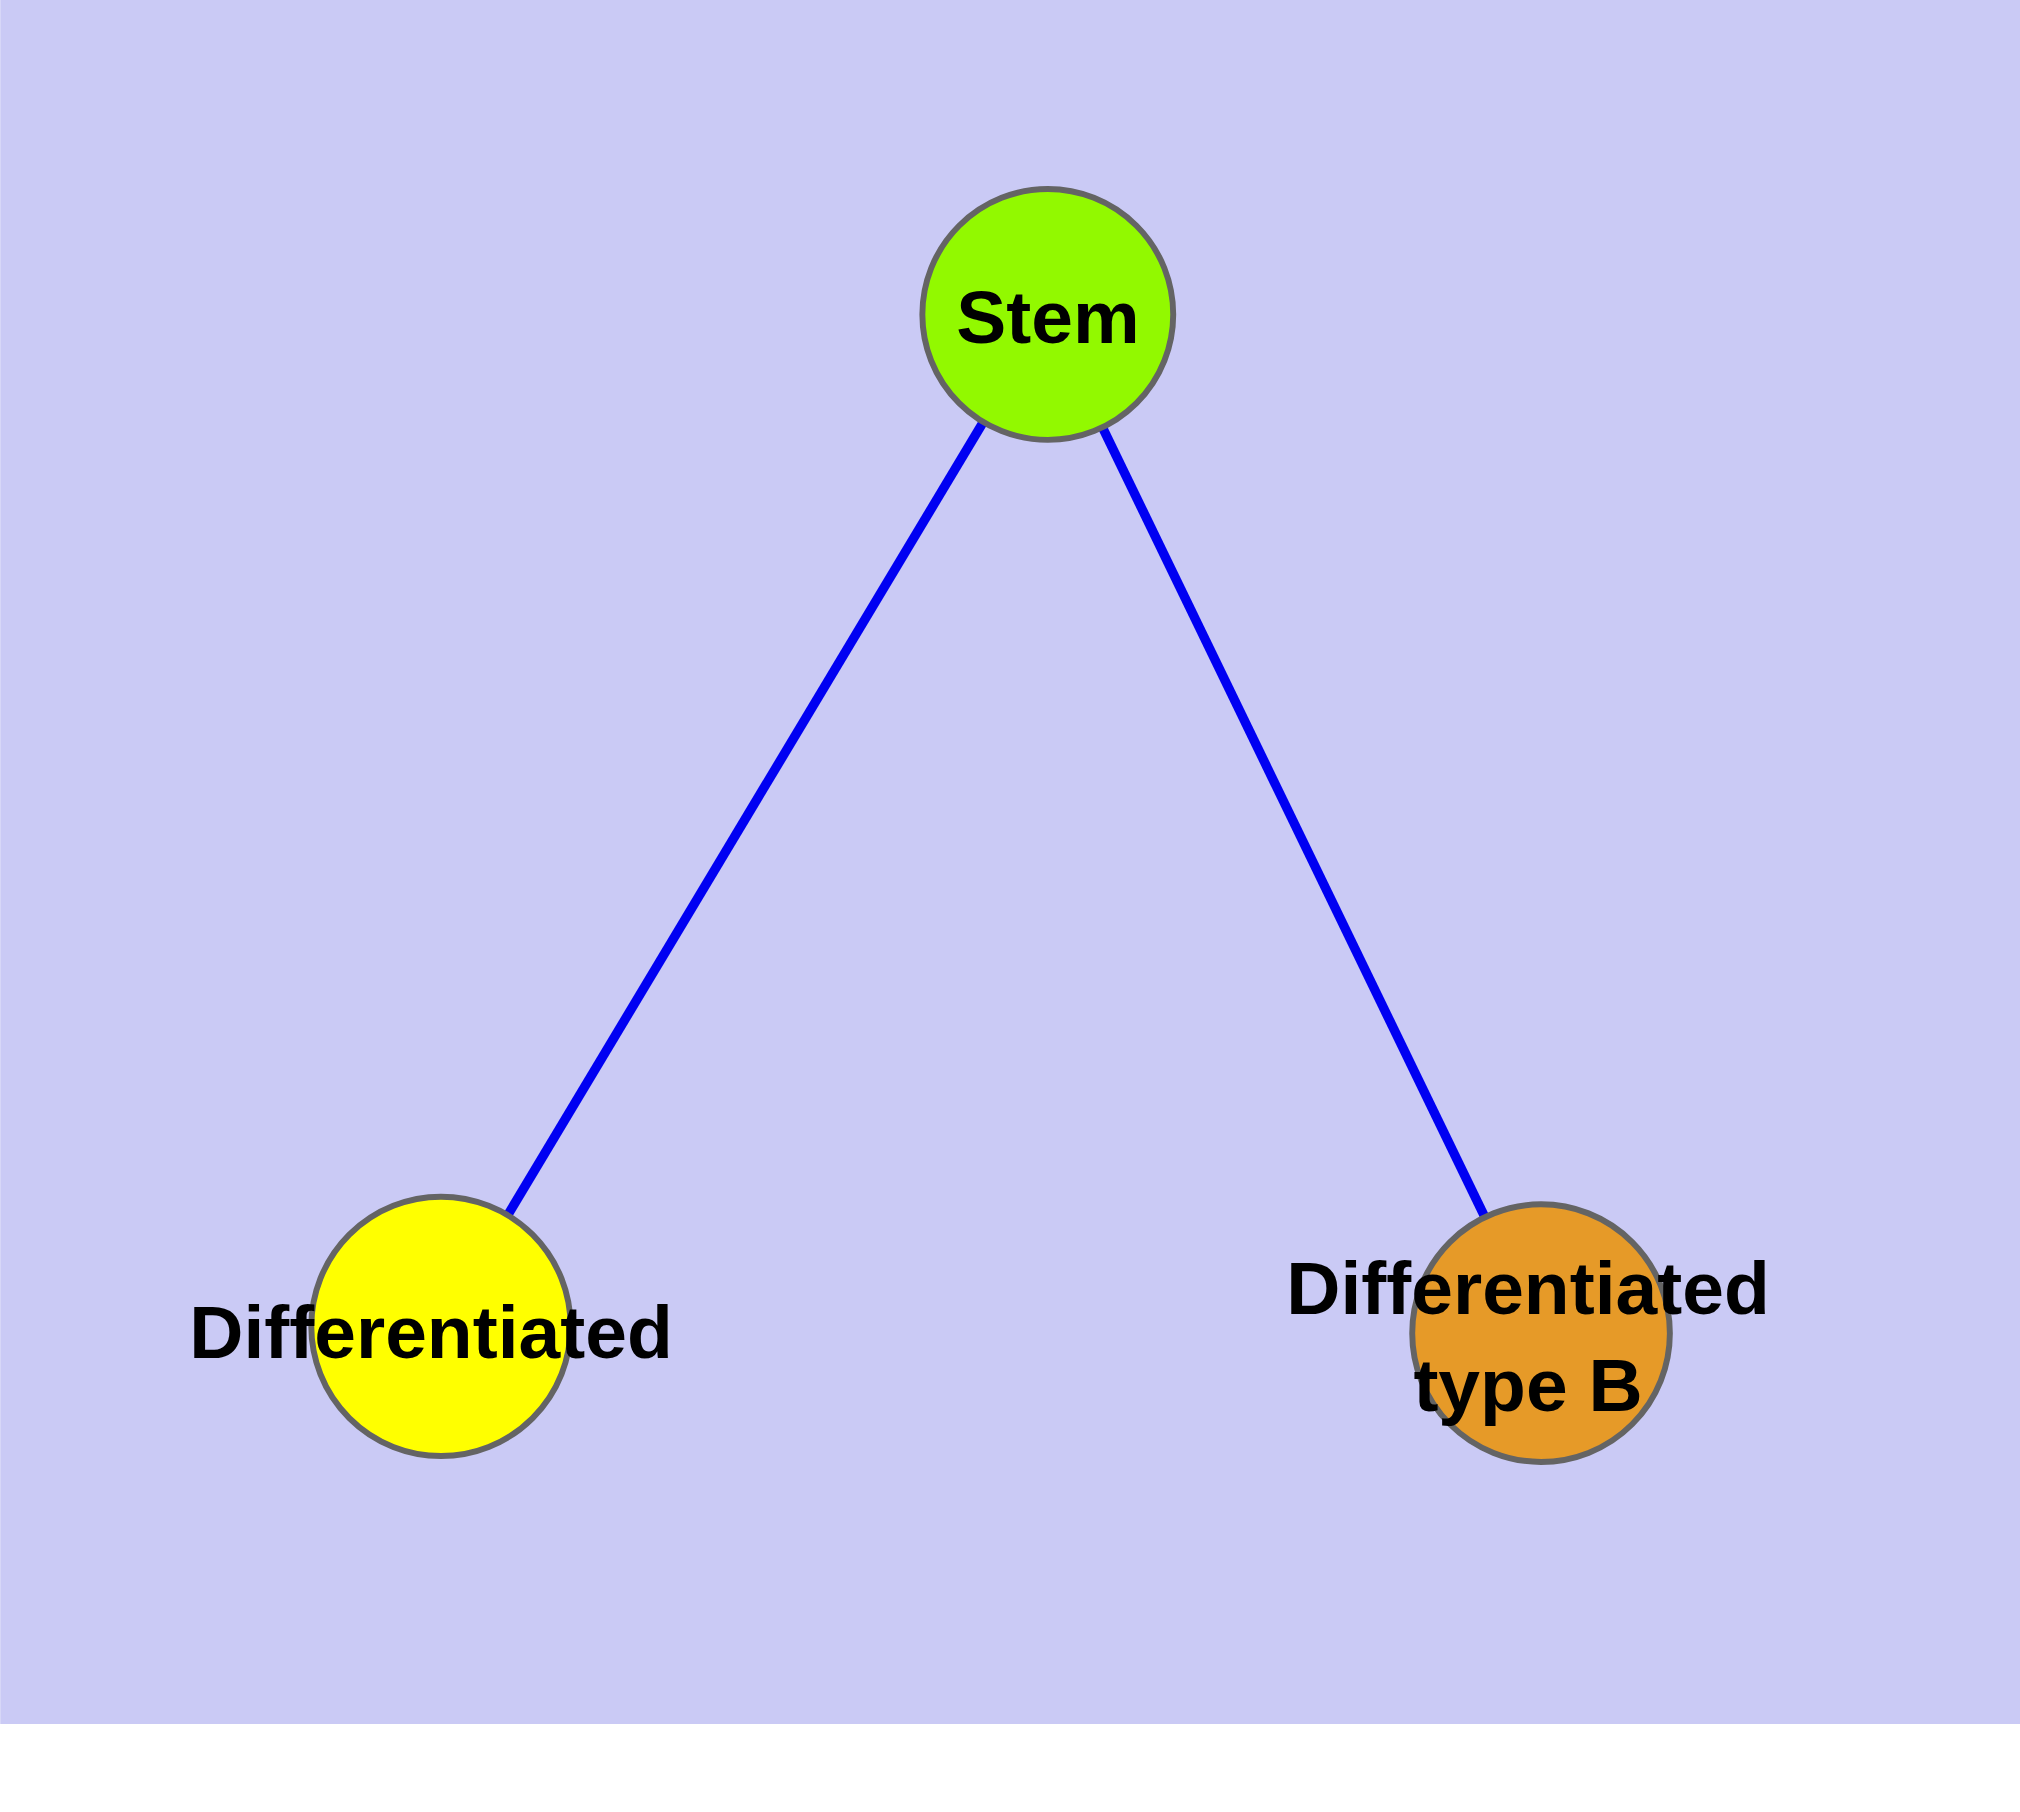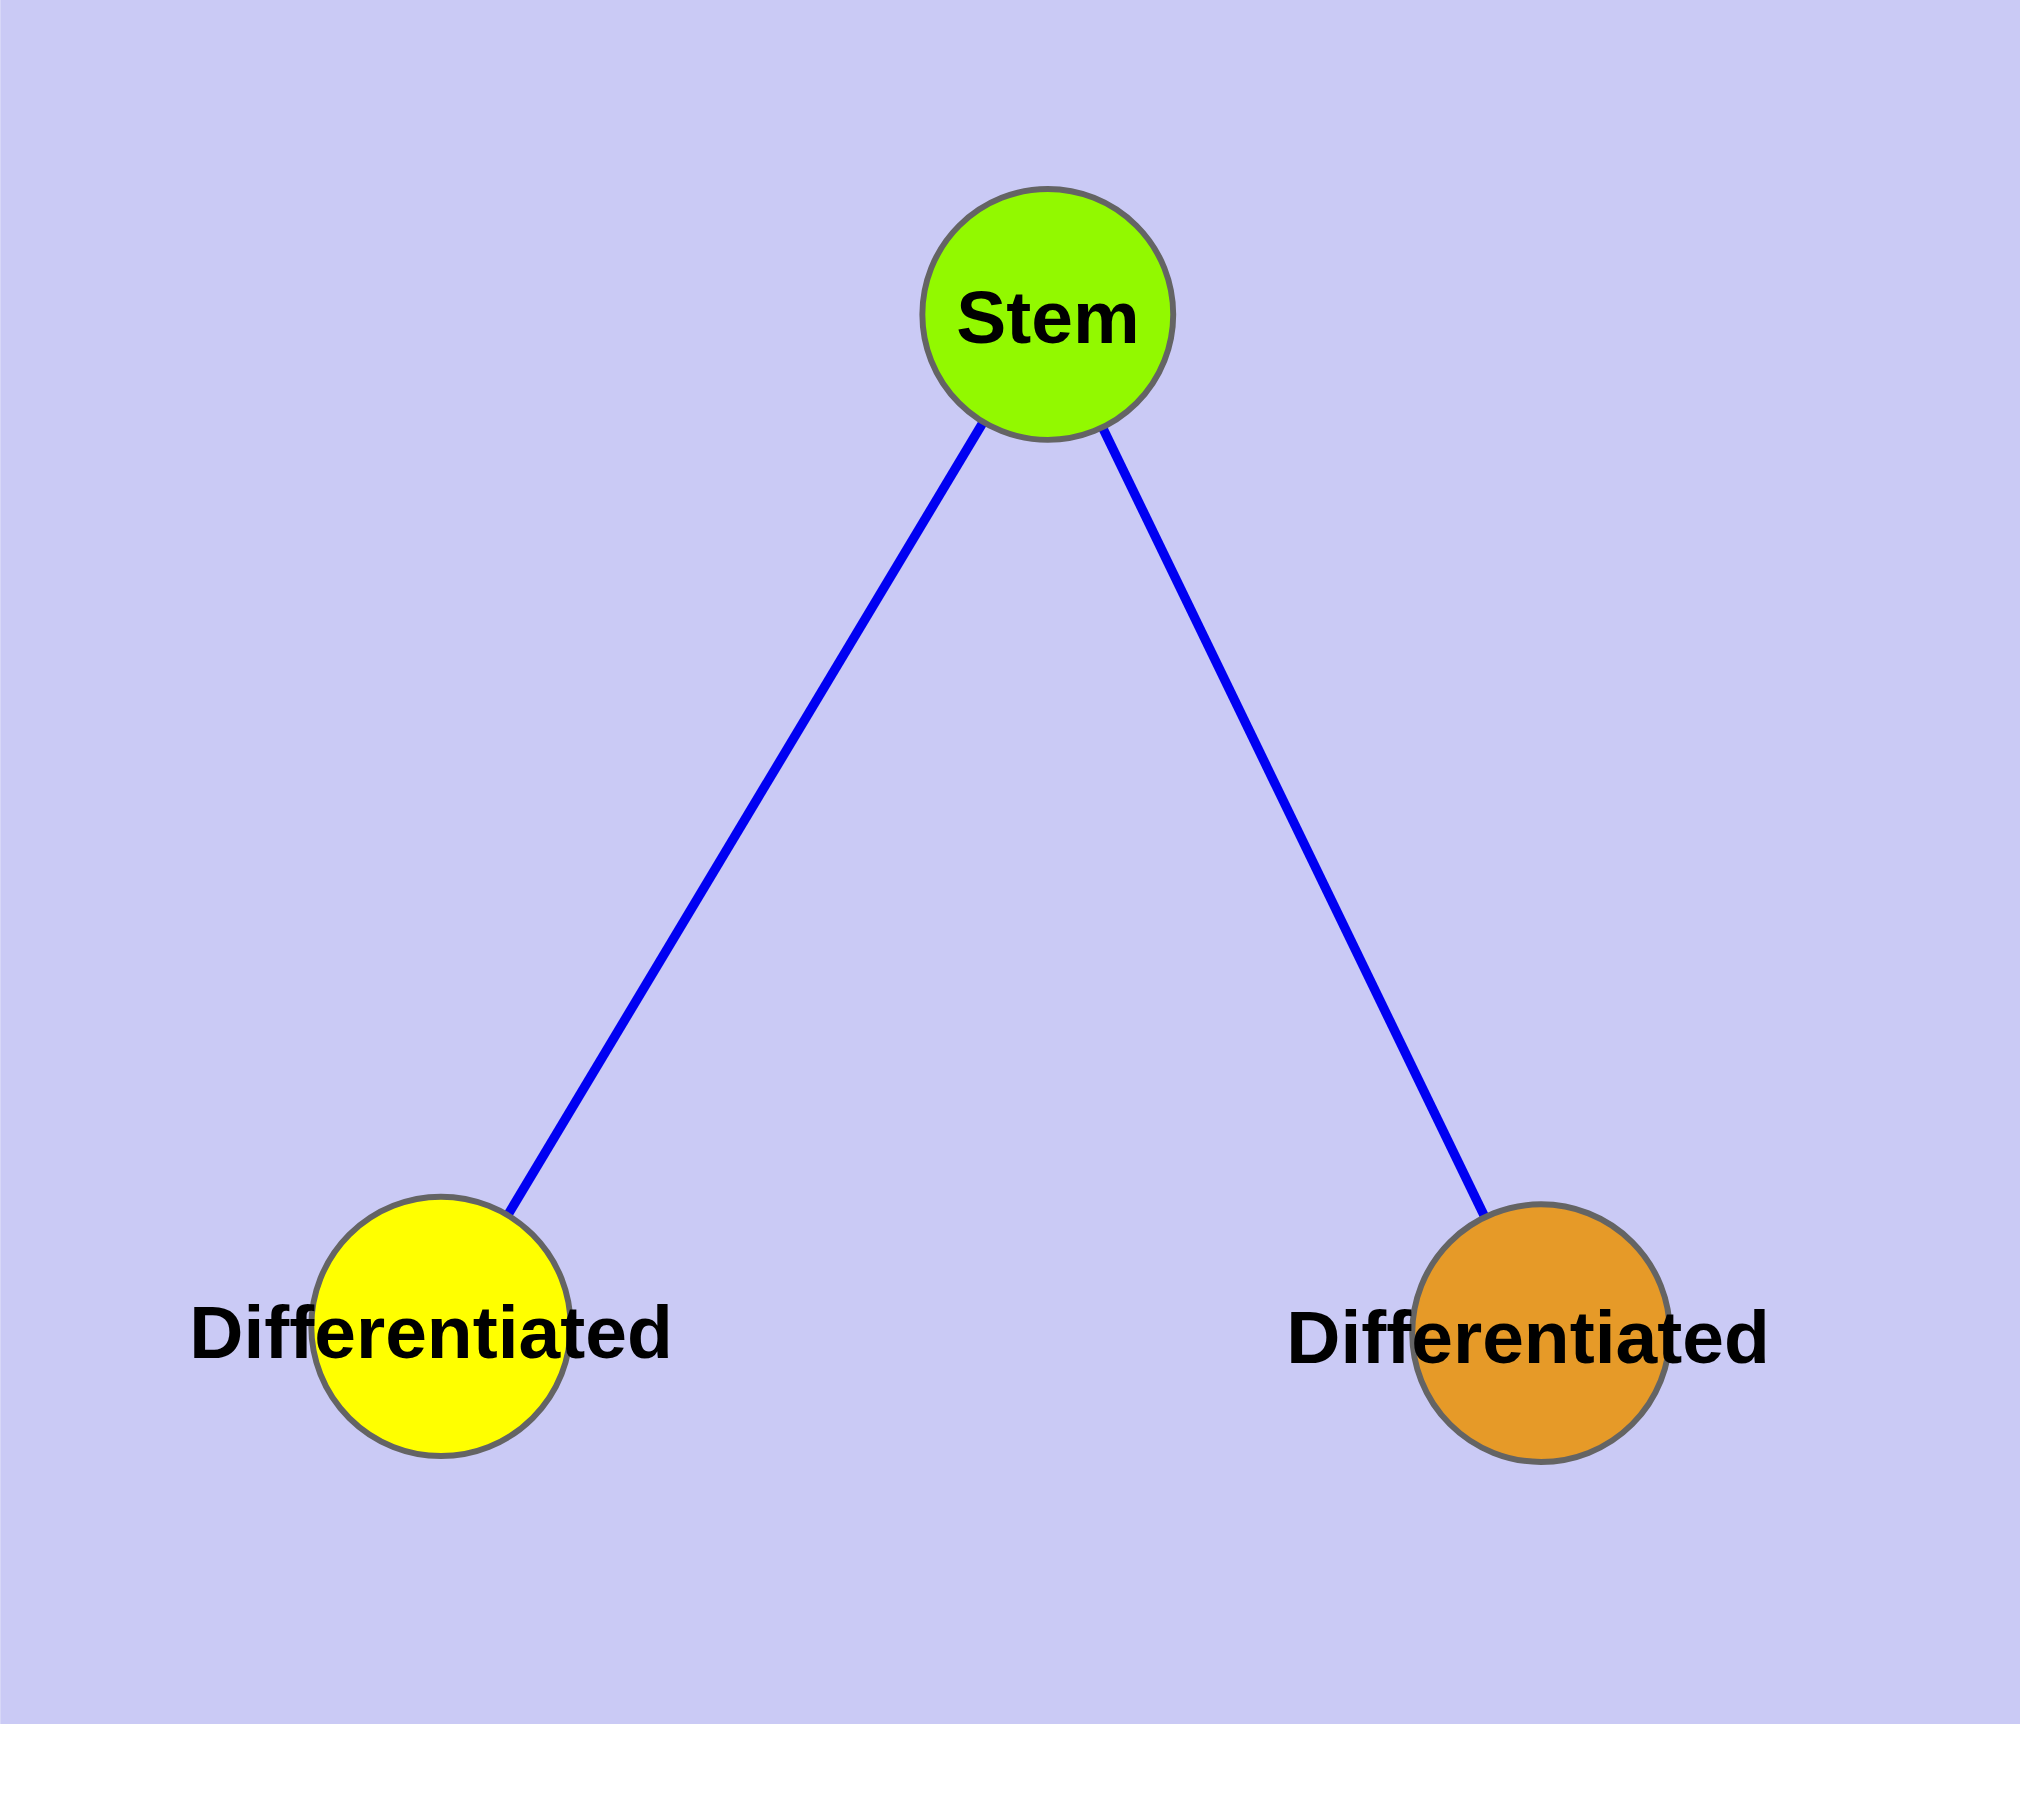--- a/index.html
+++ b/index.html
@@ -56,16 +56,17 @@
   <div class="node-label" style="left:1048px; top:317px;">
     <div>Stem</div>
   </div>
 
   <div class="node-label" style="left:431px; top:1332px;">
     <div>Differentiated</div>
   </div>
 
   <div class="node-label" style="left:1528px; top:1337px;">
     <div>Differentiated</div>
+    <div>type B</div>
   </div>
 
 </div>
 
 
 </body></html>

